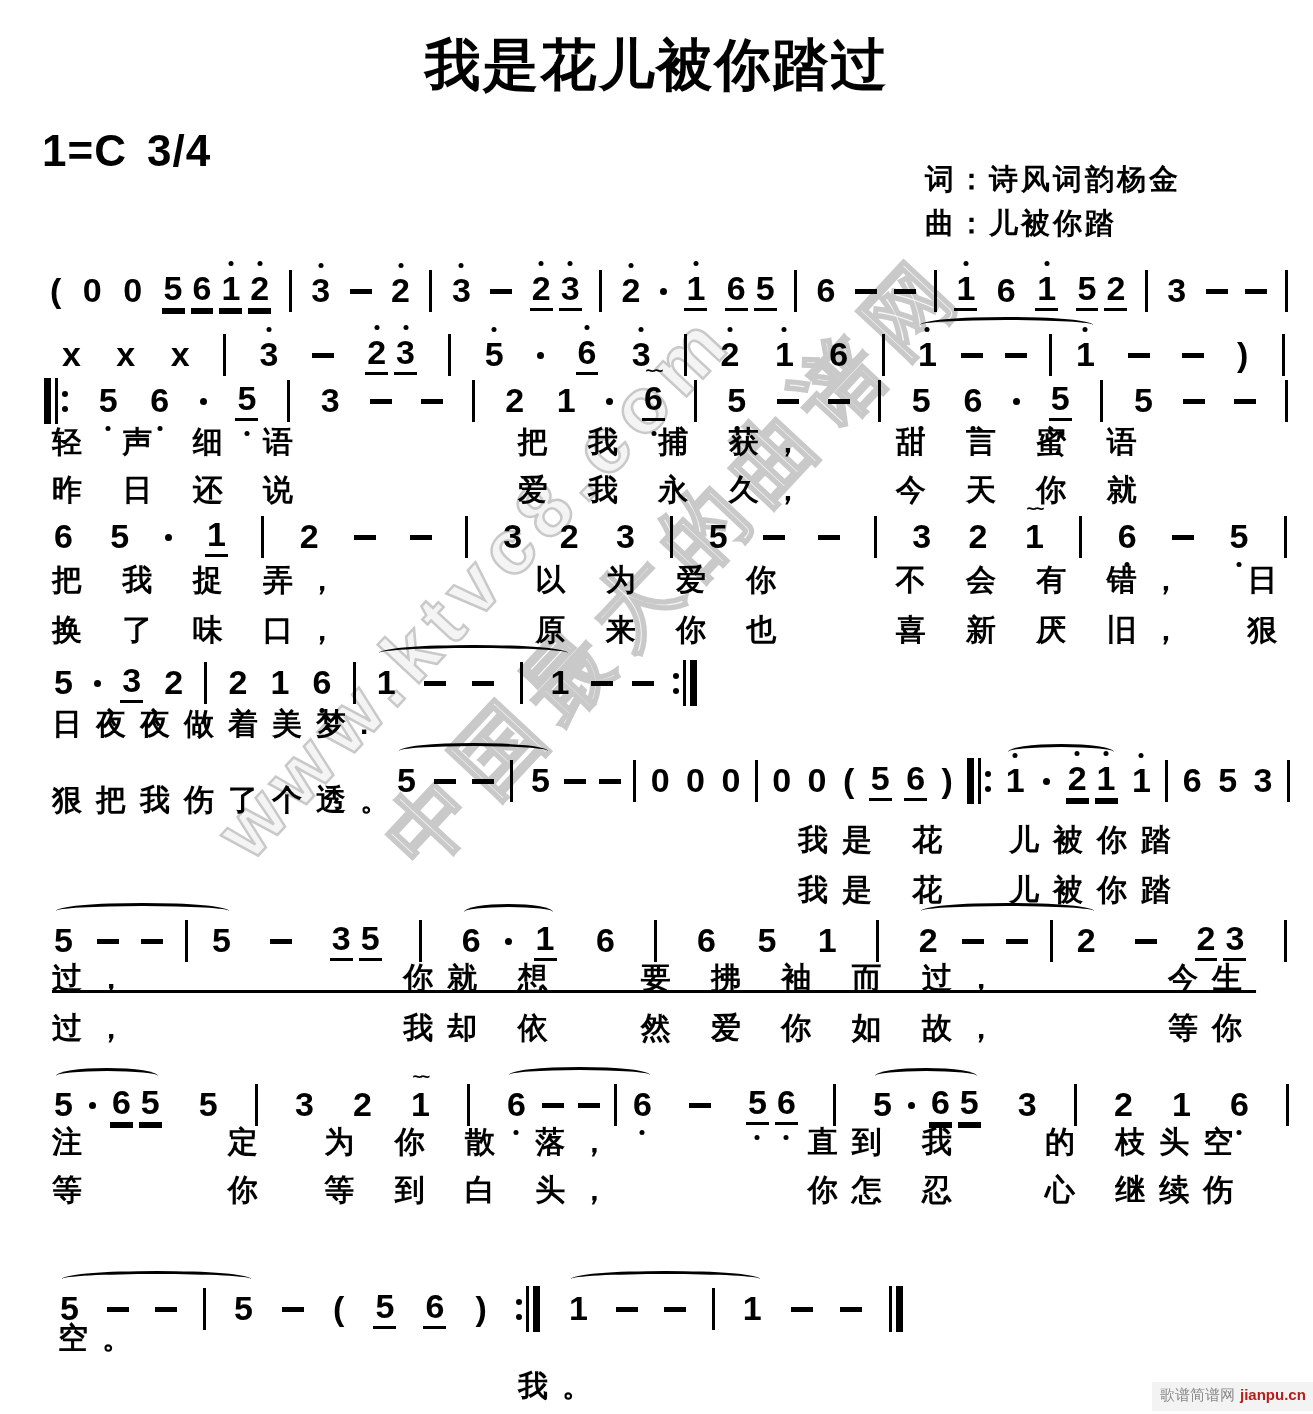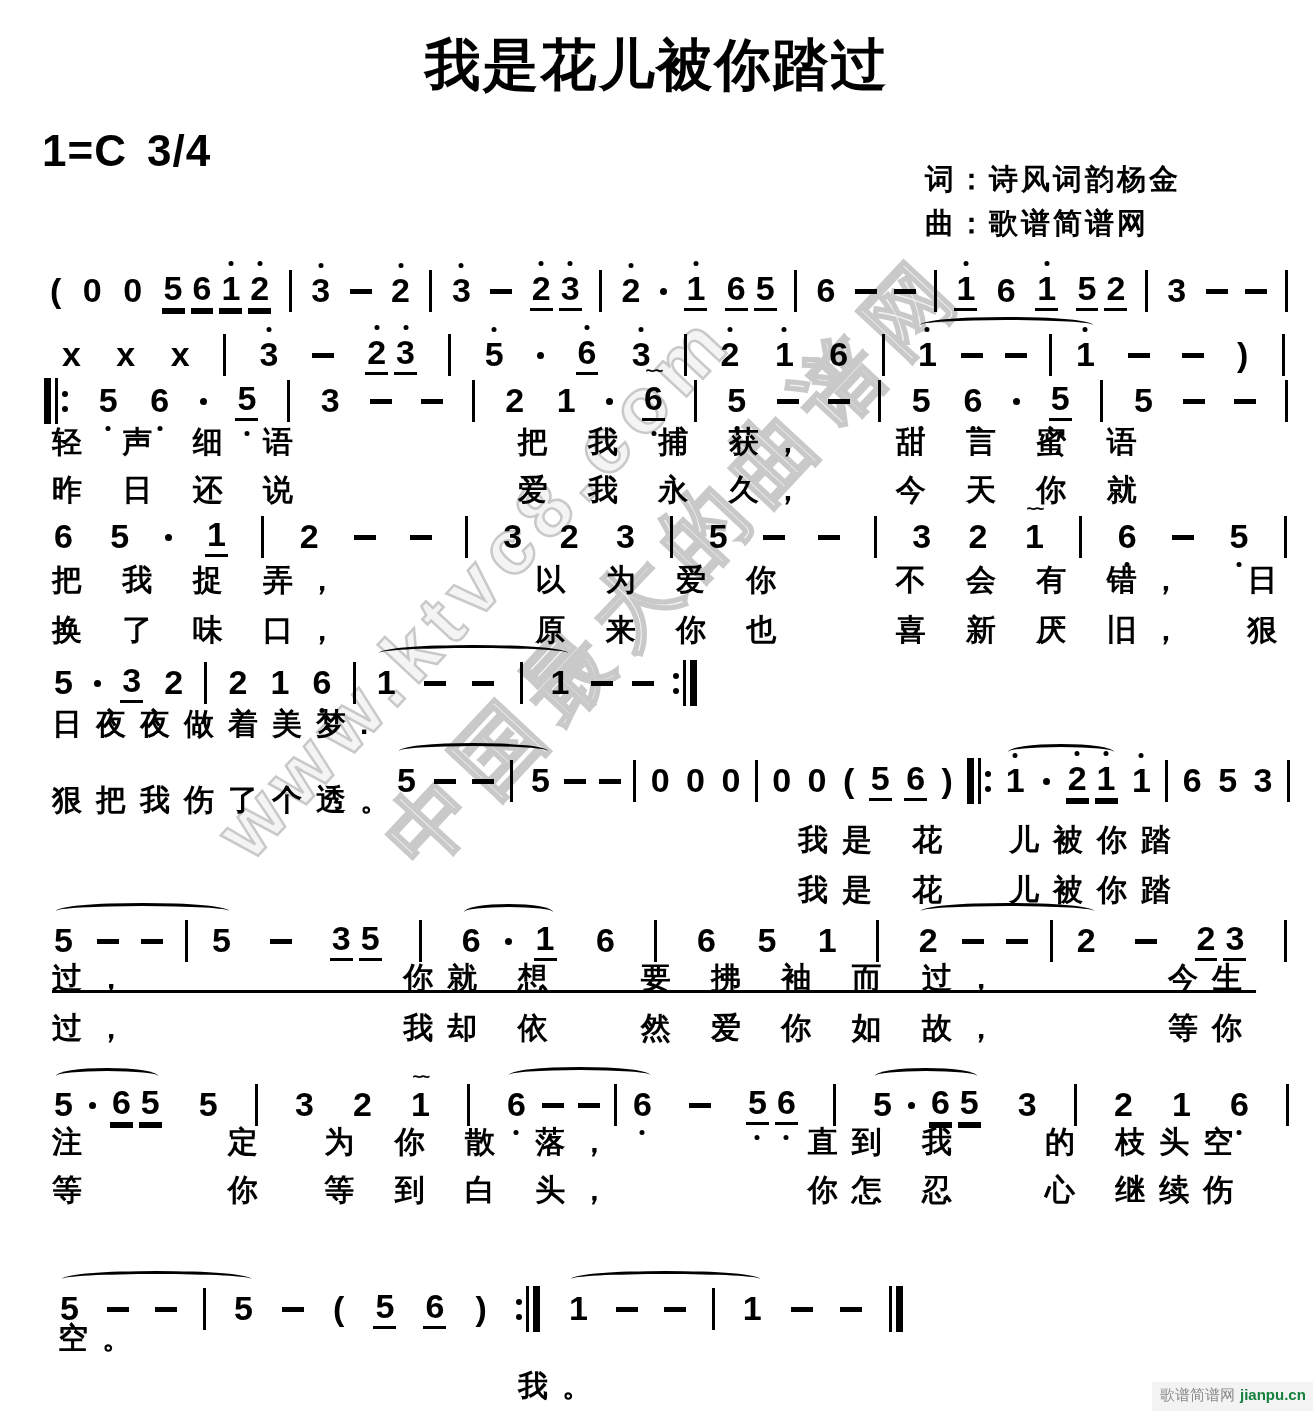--- a/index.html
+++ b/index.html
@@ -52,21 +52,21 @@
          background:#f3f3f3;padding:4px 6px 6px 8px;white-space:nowrap;z-index:3;}
   .sitecredit .domain{margin-left:5px;font-weight:bold;}
 </style>
 </head>
 <body>
 
 <div class="page">
   <div class="title">我是花儿被你踏过</div>
   <div class="keysig"><span>1=C</span><span class="ts">3/4</span></div>
   <div class="credit lyr">词：诗风词韵杨金</div>
-  <div class="credit comp">曲：歌谱简谱网</div>
+  <div class="credit comp">曲：儿被你踏</div>
 
   <div class="wm">
     <div class="l1">www.ktvc8.com</div>
     <div class="l2">中国最大的曲谱网</div>
   </div>
 
   <div id="score">
       <div class="nrow" style="top: 268px; left: 48px; width: 1240px;">
         <span class="note"><span class="ch">(</span></span>
         <span class="note"><span class="ch">0</span></span>
@@ -410,15 +410,15 @@
       <div class="lyric" style="top: 872px; left: 798px;">我是 花  儿被你踏</div>
       <div class="lyric" style="top: 960px; left: 52px; text-decoration: underline;">过，          你就 想   要 拂 袖 而 过，      今生</div>
       <div class="lyric" style="top: 1010px; left: 52px;">过，          我却 依   然 爱 你 如 故，      等你</div>
       <div class="lyric" style="top: 1124px; left: 52px;">注     定  为 你 散 落，       直到 我   的 枝头空</div>
       <div class="lyric" style="top: 1172px; left: 52px;">等     你  等 到 白 头，       你怎 忍   心 继续伤</div>
       <div class="lyric" style="top: 1320px; left: 58px;">空。</div>
       <div class="lyric" style="top: 1368px; left: 518px;">我。</div>
     </div>
 
   <div class="sitecredit">
-    <span>歌谱简谱网</span><span class="domain" style="color: #15803d;">jianpu.cn</span>
+    <span>歌谱简谱网</span><span class="domain" style="color: #b91c1c;">jianpu.cn</span>
   </div>
 </div>
 
 </body></html>

